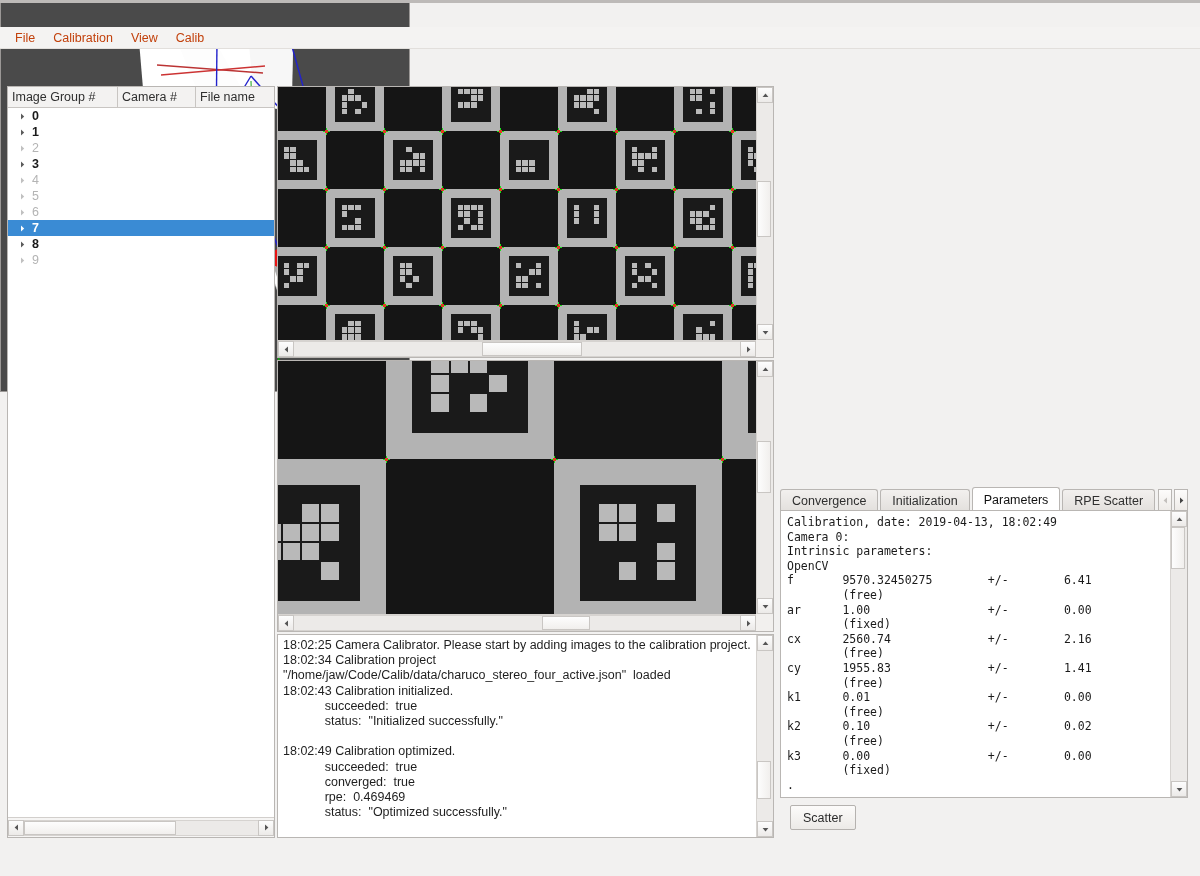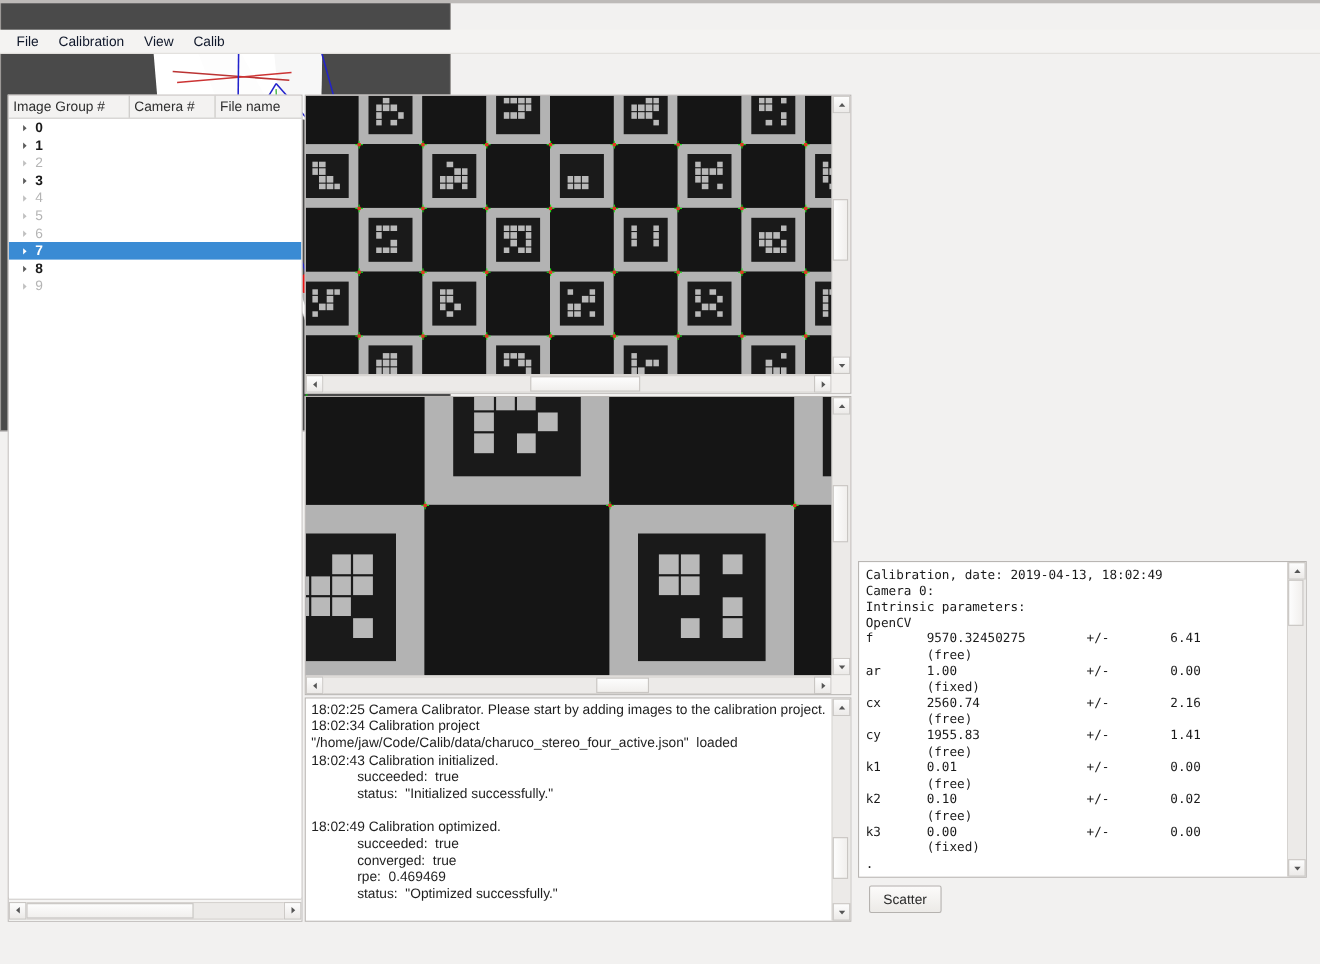--- a/index.html
+++ b/index.html
@@ -30,21 +30,21 @@
   }
   .wbtn.close{background:radial-gradient(circle at 38% 32%,#f09b64,#d8562a);color:#fff;}
   .wbtn svg{display:block;}
 
   
   .menubar{
     position:absolute;left:0;top:27px;width:1200px;height:22px;
     background:#f4f3f2;border-bottom:1px solid #e2dfdc;
     display:flex;align-items:center;padding-left:6px;box-sizing:border-box;
   }
-  .menuitem{padding:2px 9px;font-size:12.5px;color:#0f172a;border-radius:2px;}
+  .menuitem{padding:2px 9px;font-size:12.5px;color:#c2410c;border-radius:2px;}
 
   
   .toolbar{
     position:absolute;left:0;top:49px;width:1200px;height:30px;
     background:#f7f6f5;border-bottom:1px solid #dcd9d6;
     display:flex;align-items:center;box-sizing:border-box;
   }
   .tgrip{width:9px;height:22px;margin:0 3px 0 2px;
     background-image:radial-gradient(#c8c4c0 1px,transparent 1px);
     background-size:3px 3px;background-position:1px 2px;opacity:.9;}
@@ -856,20 +856,38 @@
         <polygon points="272,264 300,278 304,292 277,279" fill="#ababab"></polygon>
         <polygon points="277,279 304,292 292,300 276,290" fill="#8f8f8f"></polygon>
         <ellipse cx="284" cy="256" rx="16" ry="10" fill="#e81414" transform="rotate(-10 284 256)"></ellipse>
         <path d="M279,252 L255,186" stroke="#2222cc" stroke-width="1.5" fill="none"></path>
         <path d="M285,296 L277,364" stroke="#11aa11" stroke-width="1.5" fill="none"></path>
         <path d="M304,278 L406,262" stroke="#cc2222" stroke-width="1.4" fill="none"></path>
       </g>
     </svg>
   </div>
 
+  <div class="tabs">
+    <div class="tab">Convergence</div>
+    <div class="tab">Initialization</div>
+    <div class="tab active">Parameters</div>
+    <div class="tab">RPE Scatter</div>
+    <div class="tabscroll">
+      <div class="tsbtn">
+        <svg width="7" height="7" viewBox="0 0 7 7">
+            <path d="M5 0.6 L1.6 3.5 L5 6.4 Z" fill="#c3c0bd"></path>
+          </svg>
+      </div>
+      <div class="tsbtn">
+        <svg width="7" height="7" viewBox="0 0 7 7">
+            <path d="M2 0.6 L5.4 3.5 L2 6.4 Z" fill="#444"></path>
+          </svg>
+      </div>
+    </div>
+  </div>
 
   <div class="frame" id="params-panel">
     <div class="paramtext">Calibration, date: 2019-04-13, 18:02:49
 Camera 0:
 Intrinsic parameters:
 OpenCV
 f       9570.32450275        +/-        6.41
         (free)
 ar      1.00                 +/-        0.00
         (fixed)

